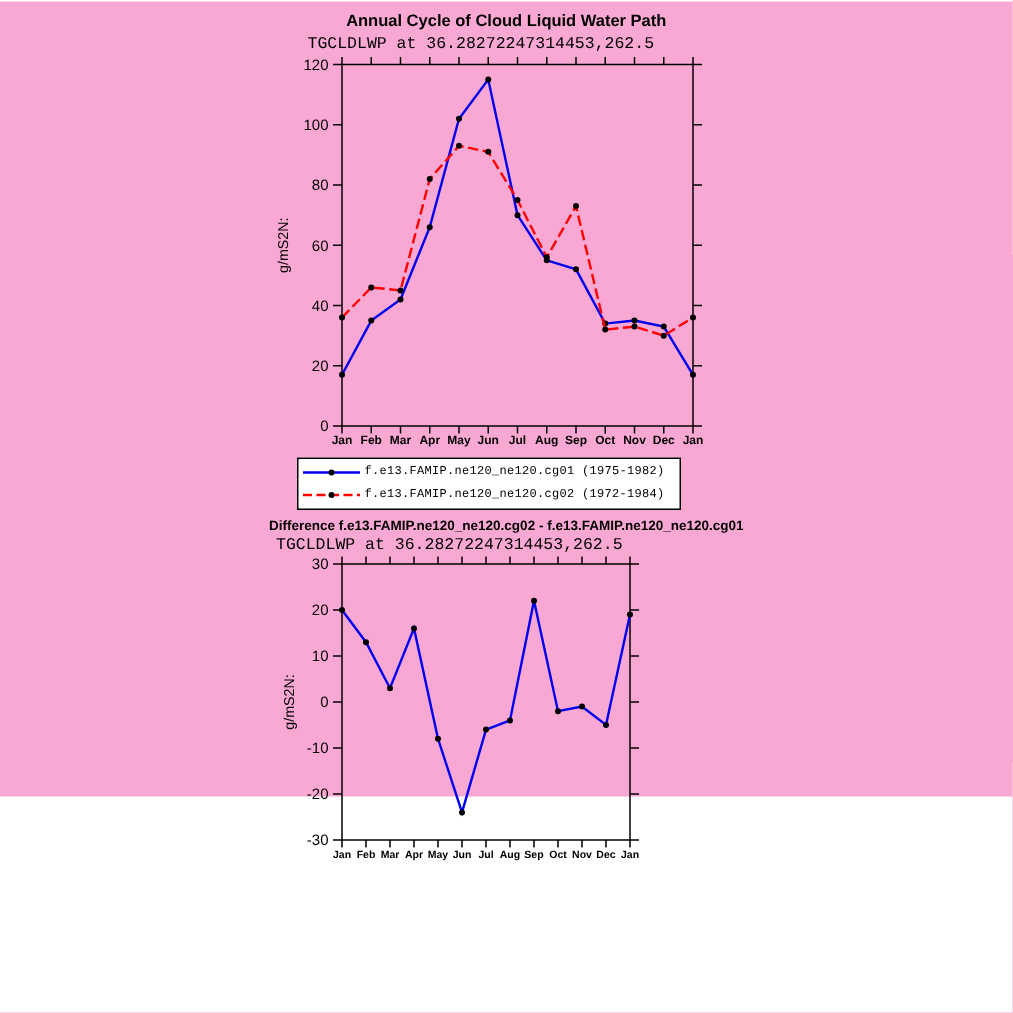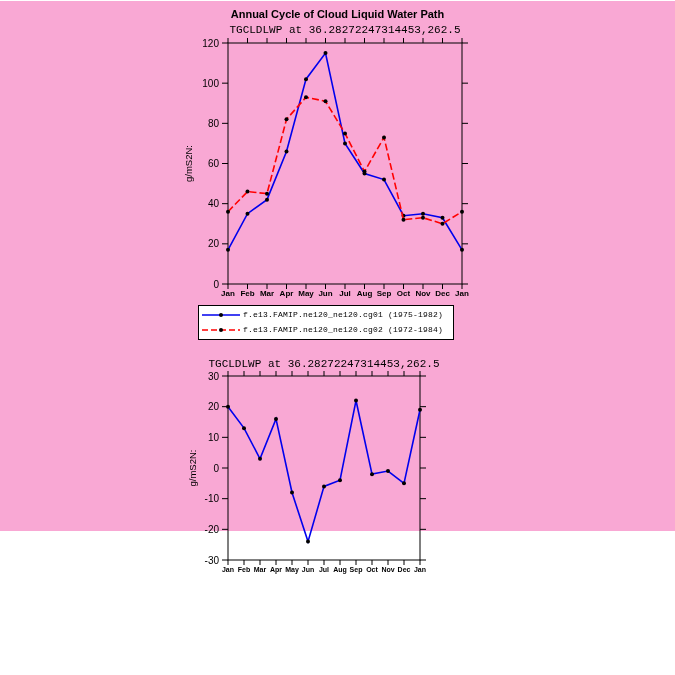--- a/index.html
+++ b/index.html
@@ -2,21 +2,21 @@
 <html><head>
 <meta charset="utf-8">
 <style>
   html,body{margin:0;padding:0;}
   body{width:675px;height:675px;background:#ffffff;color:#000;
        font-family:"Liberation Sans",sans-serif;position:relative;overflow:hidden;}
   .page{position:absolute;left:0;top:1px;width:675px;height:530px;background:#f9a8d4;}
   .main-title{position:absolute;top:7px;left:0;width:675px;text-align:center;
               font-size:11px;font-weight:700;}
   .subtitle{position:absolute;font-family:"Liberation Mono","DejaVu Sans Mono",monospace;
-            font-size:11px;text-align:center;white-space:nowrap;}
+            font-size:11px;white-space:nowrap;}
   .subtitle-1{top:23px;left:205px;width:280px;}
   .subtitle-2{top:357px;left:184px;width:280px;}
   .title-2{position:absolute;top:344px;left:0;width:675px;text-align:center;
            font-size:9px;font-weight:700;}
   .chart-svg{position:absolute;overflow:visible;}
   #chart1{left:165px;top:36px;width:320px;height:272px;}
   #chart2{left:165px;top:368px;width:320px;height:212px;}
   .legend{position:absolute;left:198px;top:304px;width:254px;border:1px solid #000;
           background:#fff;padding:1px 0 2px 0;}
   .legend-row{display:flex;align-items:center;height:15px;}
@@ -139,20 +139,21 @@
     </div>
     <div class="legend-row">
       <svg class="legend-sample">
           <line x1="3" y1="7" x2="41" y2="7" stroke="#ff0000" stroke-width="1.6" stroke-dasharray="6,3"></line>
           <circle cx="22" cy="7" r="2" fill="#000"></circle>
         </svg>
       <span class="legend-label">f.e13.FAMIP.ne120_ne120.cg02 (1972-1984)</span>
     </div>
   </div>
 
+  <div class="title-2">Difference f.e13.FAMIP.ne120_ne120.cg02 - f.e13.FAMIP.ne120_ne120.cg01</div>
   <div class="subtitle subtitle-2">TGCLDLWP at 36.28272247314453,262.5</div>
   <svg id="chart2" class="chart-svg">
       <rect x="63" y="7" width="192" height="184" fill="none" stroke="#000" stroke-width="1"></rect>
       <line x1="57" y1="191" x2="63" y2="191" stroke="#000"></line>
       <line x1="255" y1="191" x2="261" y2="191" stroke="#000"></line>
       <text x="54" y="194.5" text-anchor="end" class="tick-label">-30</text>
       <line x1="57" y1="160.33333333333334" x2="63" y2="160.33333333333334" stroke="#000"></line>
       <line x1="255" y1="160.33333333333334" x2="261" y2="160.33333333333334" stroke="#000"></line>
       <text x="54" y="163.83333333333334" text-anchor="end" class="tick-label">-20</text>
       <line x1="57" y1="129.66666666666669" x2="63" y2="129.66666666666669" stroke="#000"></line>

